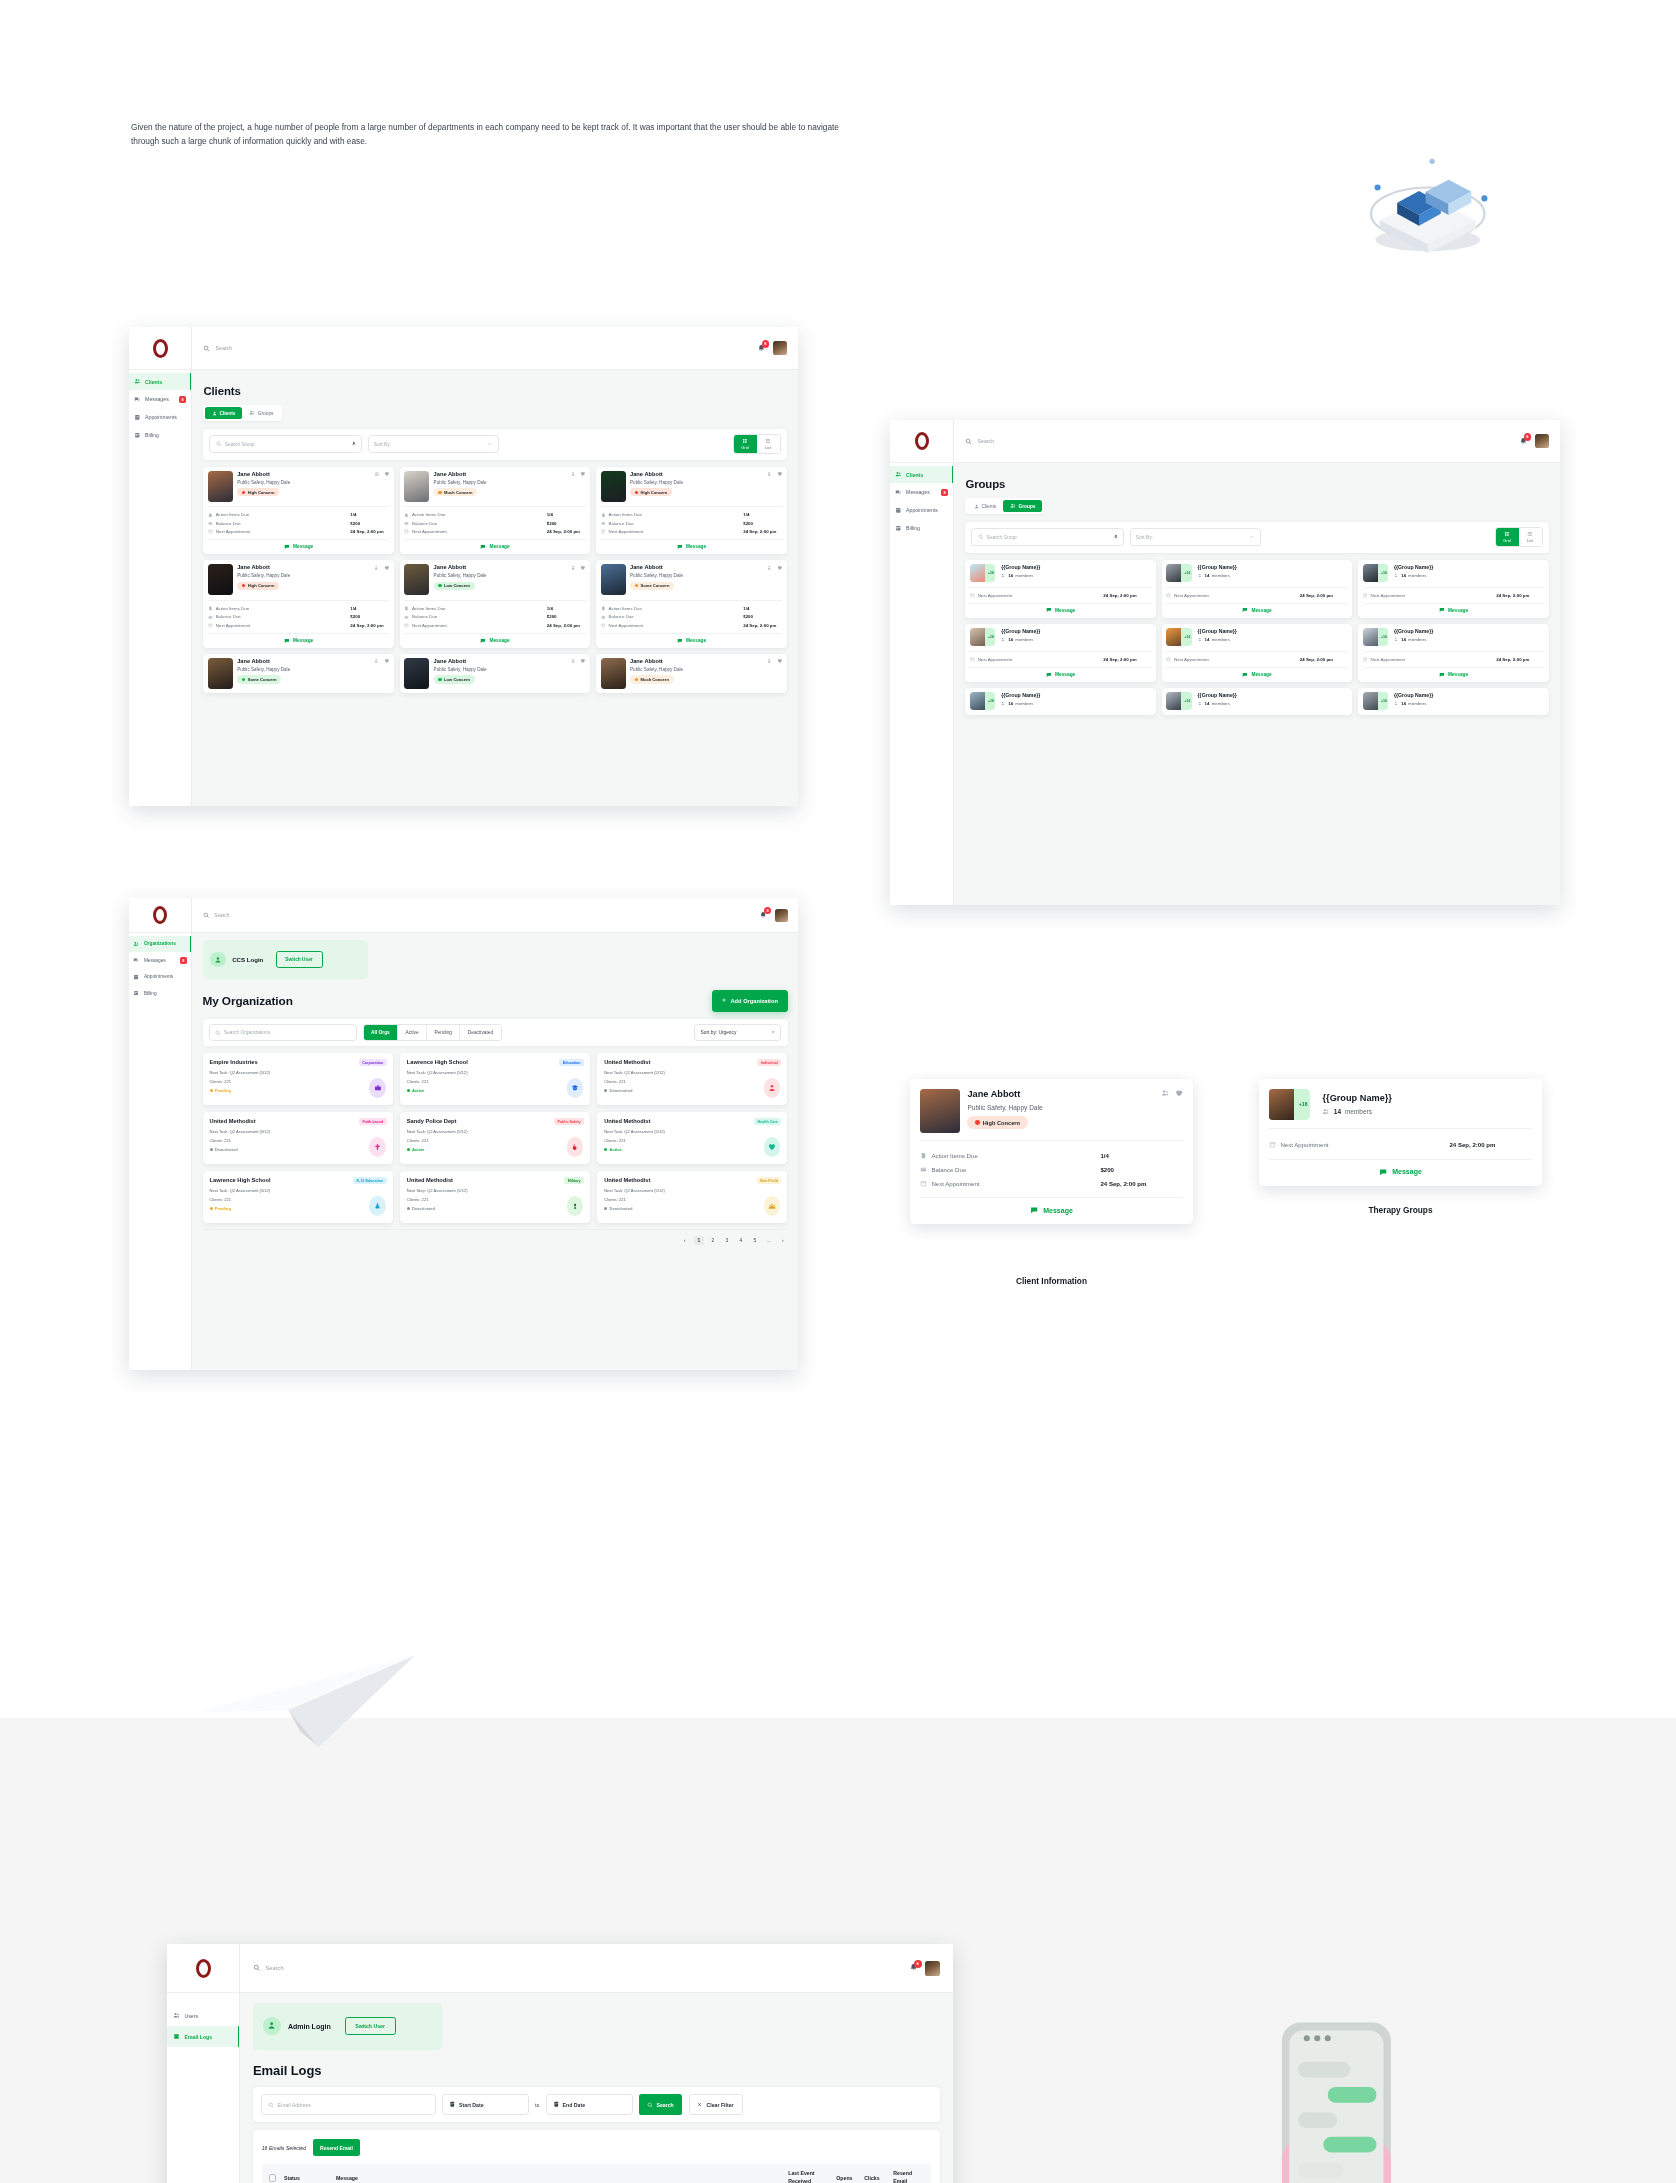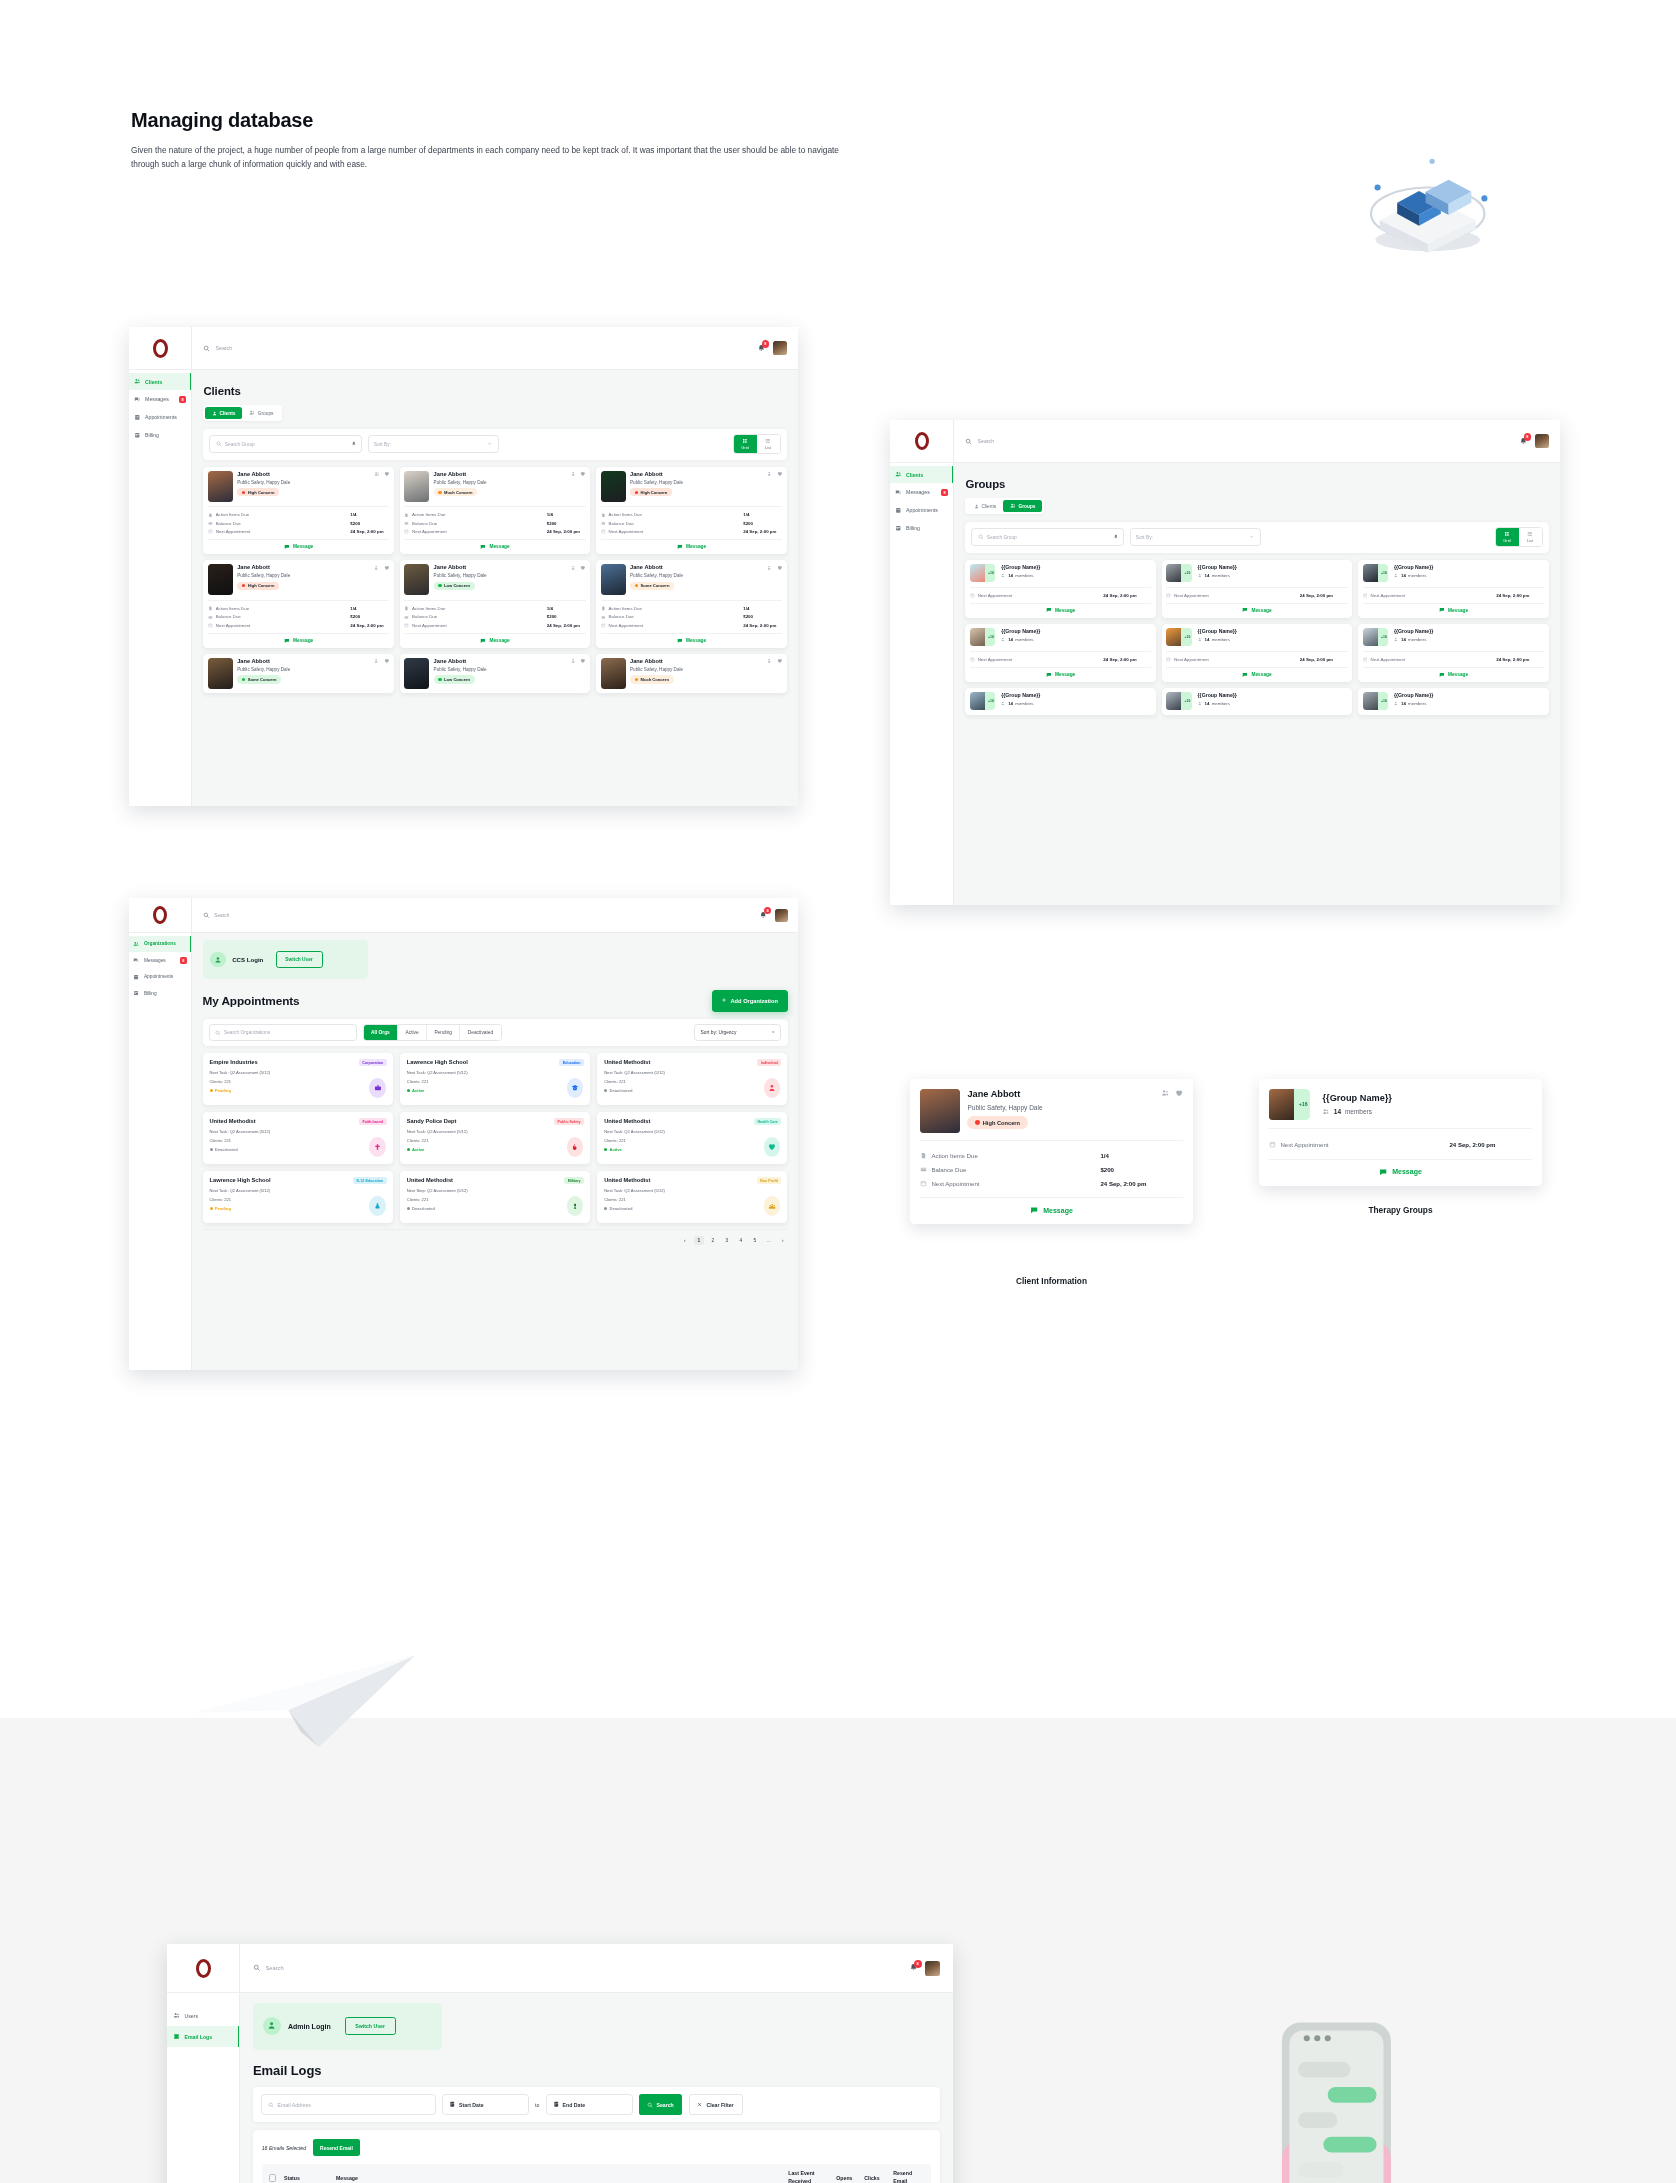--- a/index.html
+++ b/index.html
@@ -103,21 +103,20 @@
   .illus { position:absolute; }
 </style>
 </head>
 <body>
 
 <div class="page">
 
   <div class="band-gray" style="top:1718px;height:1518px;"></div>
 
   <div style="position:absolute;left:131px;top:109px;width:742px;">
-    <div class="sec-title">Managing database</div>
     <div class="sec-body" style="margin-top:10.5px;width:725px;">Given the nature of the project, a huge number of people from a large number of departments in each company need to be kept track of. It was important that the user should be able to navigate through such a large chunk of information quickly and with ease.</div>
   </div>
 
   <div class="illus" style="left:1310px;top:109px;width:218px;height:157px;">
     <svg width="218" height="157" viewBox="0 0 500 360">
       <ellipse cx="270" cy="300" rx="120" ry="26" fill="#e3e6ea"></ellipse>
       <ellipse cx="270" cy="240" rx="130" ry="60" fill="none" stroke="#cfd6de" stroke-width="5"></ellipse>
       <path d="M160 255 L270 200 L380 255 L270 310 Z" fill="#f3f5f7"></path>
       <path d="M160 255 L270 310 L270 330 L160 275 Z" fill="#dfe4ea"></path>
       <path d="M380 255 L270 310 L270 330 L380 275 Z" fill="#eef1f4"></path>
@@ -1394,21 +1393,21 @@
                   <path d="M4.6 20c0-4 3.3-6.3 7.4-6.3s7.4 2.3 7.4 6.3z"></path>
                 </svg>
             </span>
             <span style="font-size:6.1px;font-weight:700;color:#10161f;">CCS Login</span>
             <span class="ghostbtn" style="width:47px;height:16.6px;font-size:4.8px;margin-left:6.1px;">
               <span>Switch User</span>
             </span>
           </div>
 
           <div style="display:flex;align-items:center;margin-top:10.5px;">
-            <span class="page-title" style="font-size:11.8px;">My Appointments</span>
+            <span class="page-title" style="font-size:11.8px;">My Organization</span>
             <span class="primarybtn" style="margin-left:auto;height:22px;padding:0 9.6px;font-size:5.7px;">
               <span class="icn">
                   <svg width="6.1" height="6.1" viewBox="0 0 24 24" stroke="#fff" stroke-width="2.4">
                     <path d="M12 5v14M5 12h14"></path>
                   </svg>
                 </span>
               <span>Add Organization</span>
             </span>
           </div>
 

